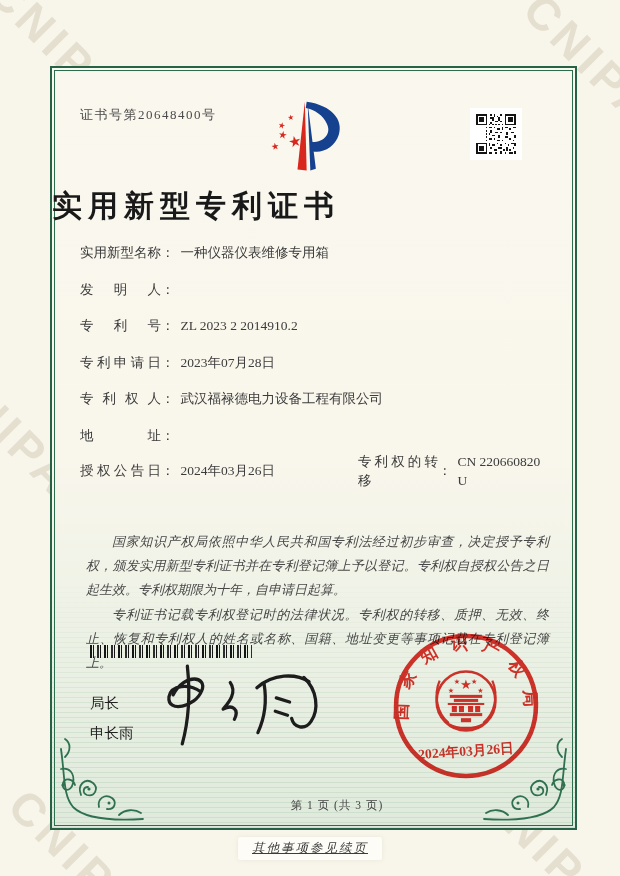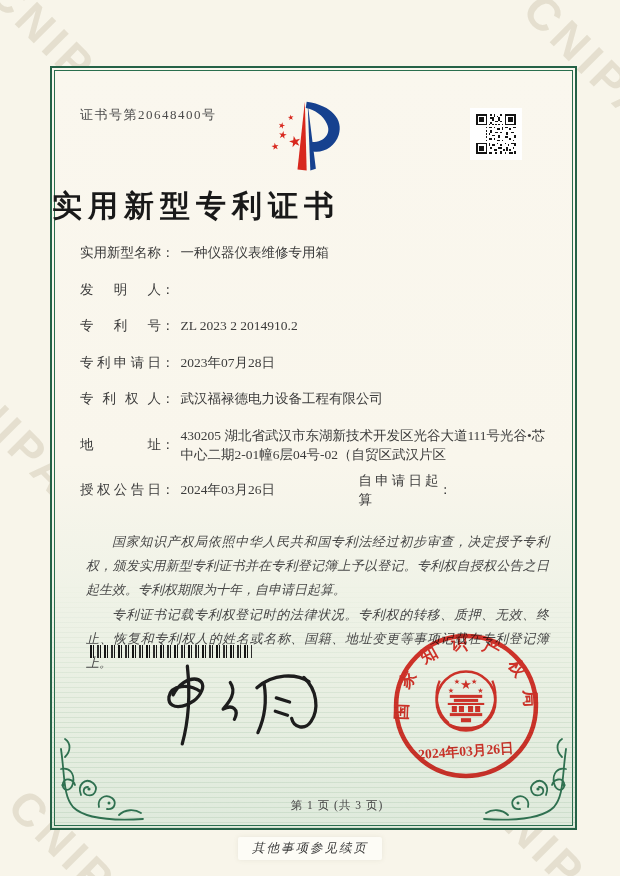--- a/index.html
+++ b/index.html
@@ -60,20 +60,21 @@
   .seal{position:absolute;left:338px;top:562px;width:152px;height:152px;opacity:.95;mix-blend-mode:multiply;}
   .corner{position:absolute;bottom:3px;width:92px;height:92px;pointer-events:none;}
   .corner.left{left:3px;}
   .corner.right{right:3px;transform:scaleX(-1);}
   .page-num{position:absolute;left:0;right:0;bottom:15px;text-align:center;font-size:11.5px;color:#454545;letter-spacing:1px;margin-left:47px;}
   .footer-note-wrap{position:absolute;left:0;right:0;top:837px;text-align:center;z-index:2;}
   .footer-note{
     display:inline-block;background:#fdfcf6;padding:3px 14px;border-radius:2px;
     font-size:12.5px;color:#3d3d3d;letter-spacing:2px;font-style:italic;
     box-shadow:0 0 5px rgba(120,120,100,0.12);
+    text-decoration:underline;
   }
 </style>
 </head>
 <body>
 
 <span class="wm" style="left:55px;top:42px;">CNIPA</span>
 <span class="wm" style="left:590px;top:60px;">CNIPA</span>
 <span class="wm" style="left:260px;top:150px;">CNIPA</span>
 <span class="wm" style="left:445px;top:300px;">CNIPA</span>
 <span class="wm" style="left:8px;top:430px;">CNIPA</span>
@@ -154,38 +155,42 @@
       <span class="fvalue">2023年07月28日</span>
     </div>
     <div class="frow">
       <span class="flabel">专利权人</span>
         <span class="fcolon">：</span>
       <span class="fvalue">武汉福禄德电力设备工程有限公司</span>
     </div>
     <div class="frow addr">
       <span class="flabel">地址</span>
         <span class="fcolon">：</span>
-      <span class="fvalue">430205 湖北省武汉市东湖新技术开发区光谷大道111号光谷•芯中心二期2-01幢6层04号-02（自贸区武汉片区</span>
     </div>
     <div class="frow">
       <span class="flabel">授权公告日</span>
         <span class="fcolon">：</span>
       <span class="grant-left-value">2024年03月26日</span>
-      <span class="flabel2">自申请日起算</span>
-        <span class="fcolon">：</span>
+      <span class="flabel2">专利权的转移</span>
+        <span class="fcolon">：</span>
+      <span class="fvalue">CN 220660820 U</span>
     </div>
   </div>
 
   <div class="paras">
     <p>国家知识产权局依照中华人民共和国专利法经过初步审查，决定授予专利权，颁发实用新型专利证书并在专利登记簿上予以登记。专利权自授权公告之日起生效。专利权期限为十年，自申请日起算。</p>
     <p>专利证书记载专利权登记时的法律状况。专利权的转移、质押、无效、终止、恢复和专利权人的姓名或名称、国籍、地址变更等事项记载在专利登记簿上。</p>
   </div>
 
   <div class="barcode"></div>
 
+  <div class="sig-labels">
+    <div>局长</div>
+    <div>申长雨</div>
+  </div>
 
   <div class="sig-hand">
     <svg viewBox="0 0 190 90" width="195" height="92">
       <g fill="none" stroke="#1d1d1d" stroke-width="3.2" stroke-linecap="round" stroke-linejoin="round">
         <path d="M30,38 C42,16 64,20 58,34 C52,50 24,56 26,40 C28,28 46,27 57,35"></path>
         <path d="M44,10 C47,38 45,64 39,86"></path>
         <path d="M86,26 C93,36 84,46 79,52 C88,47 95,52 90,62"></path>
         <path d="M112,31 C128,17 150,17 163,25"></path>
         <path d="M119,27 C122,45 119,62 113,75"></path>
         <path d="M158,21 C171,33 173,52 165,64 C159,73 148,70 146,61"></path>

